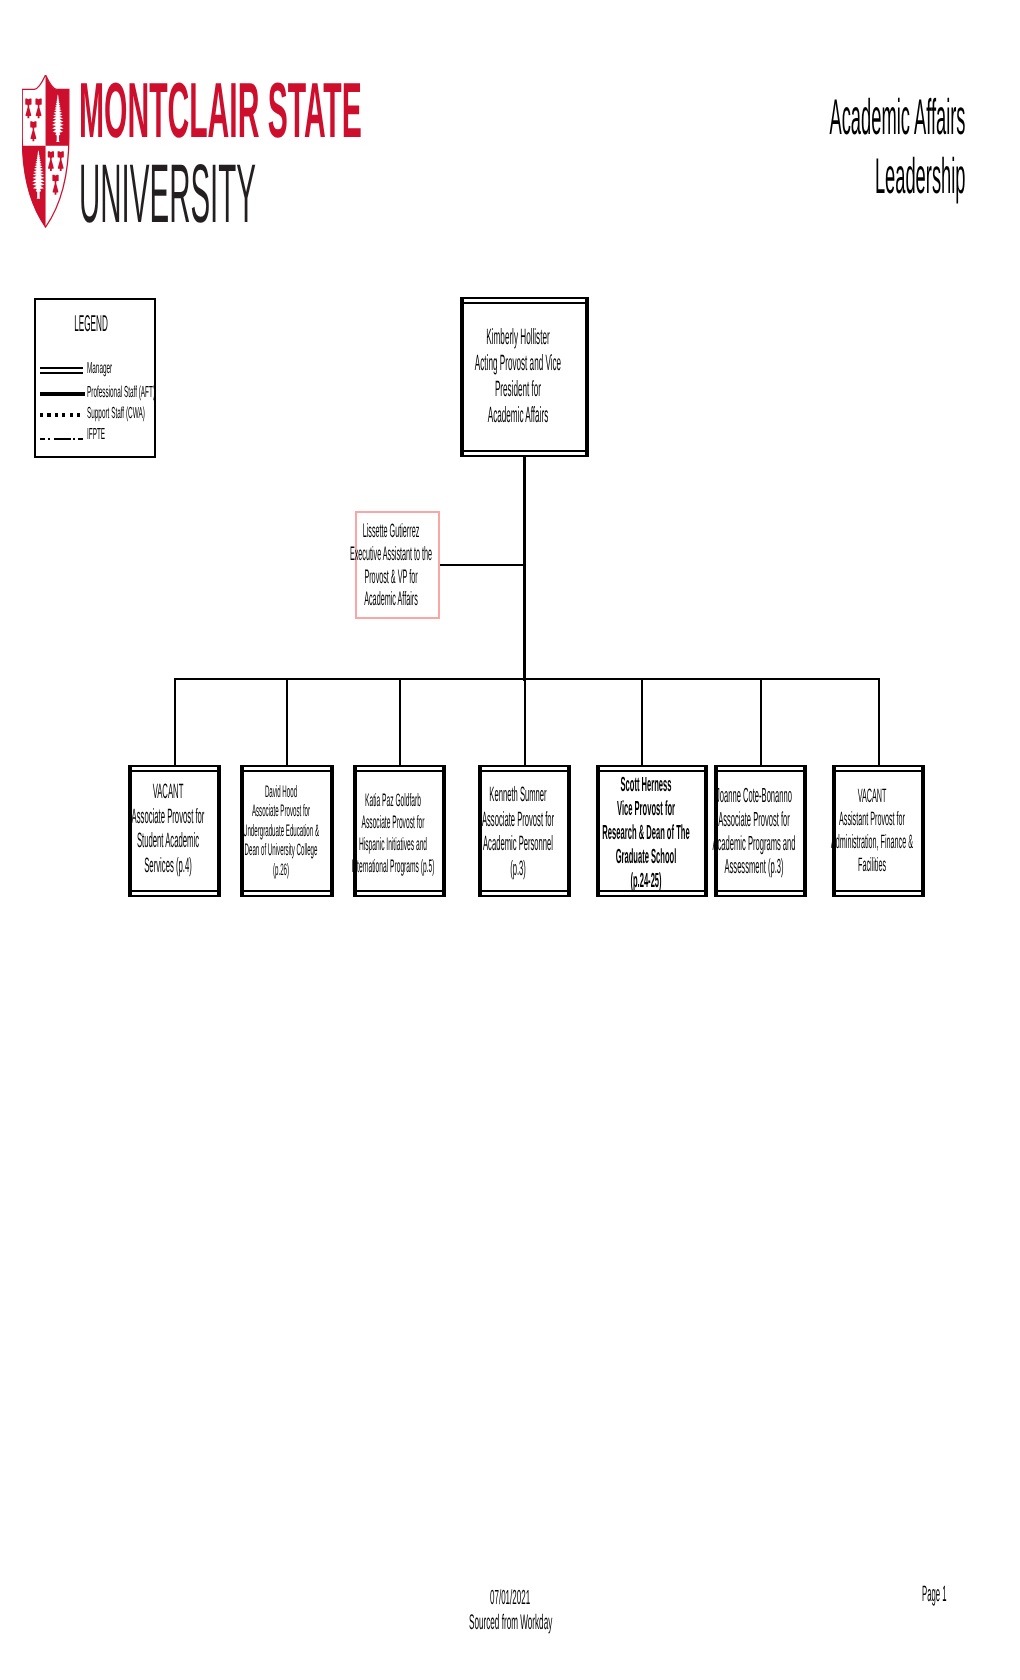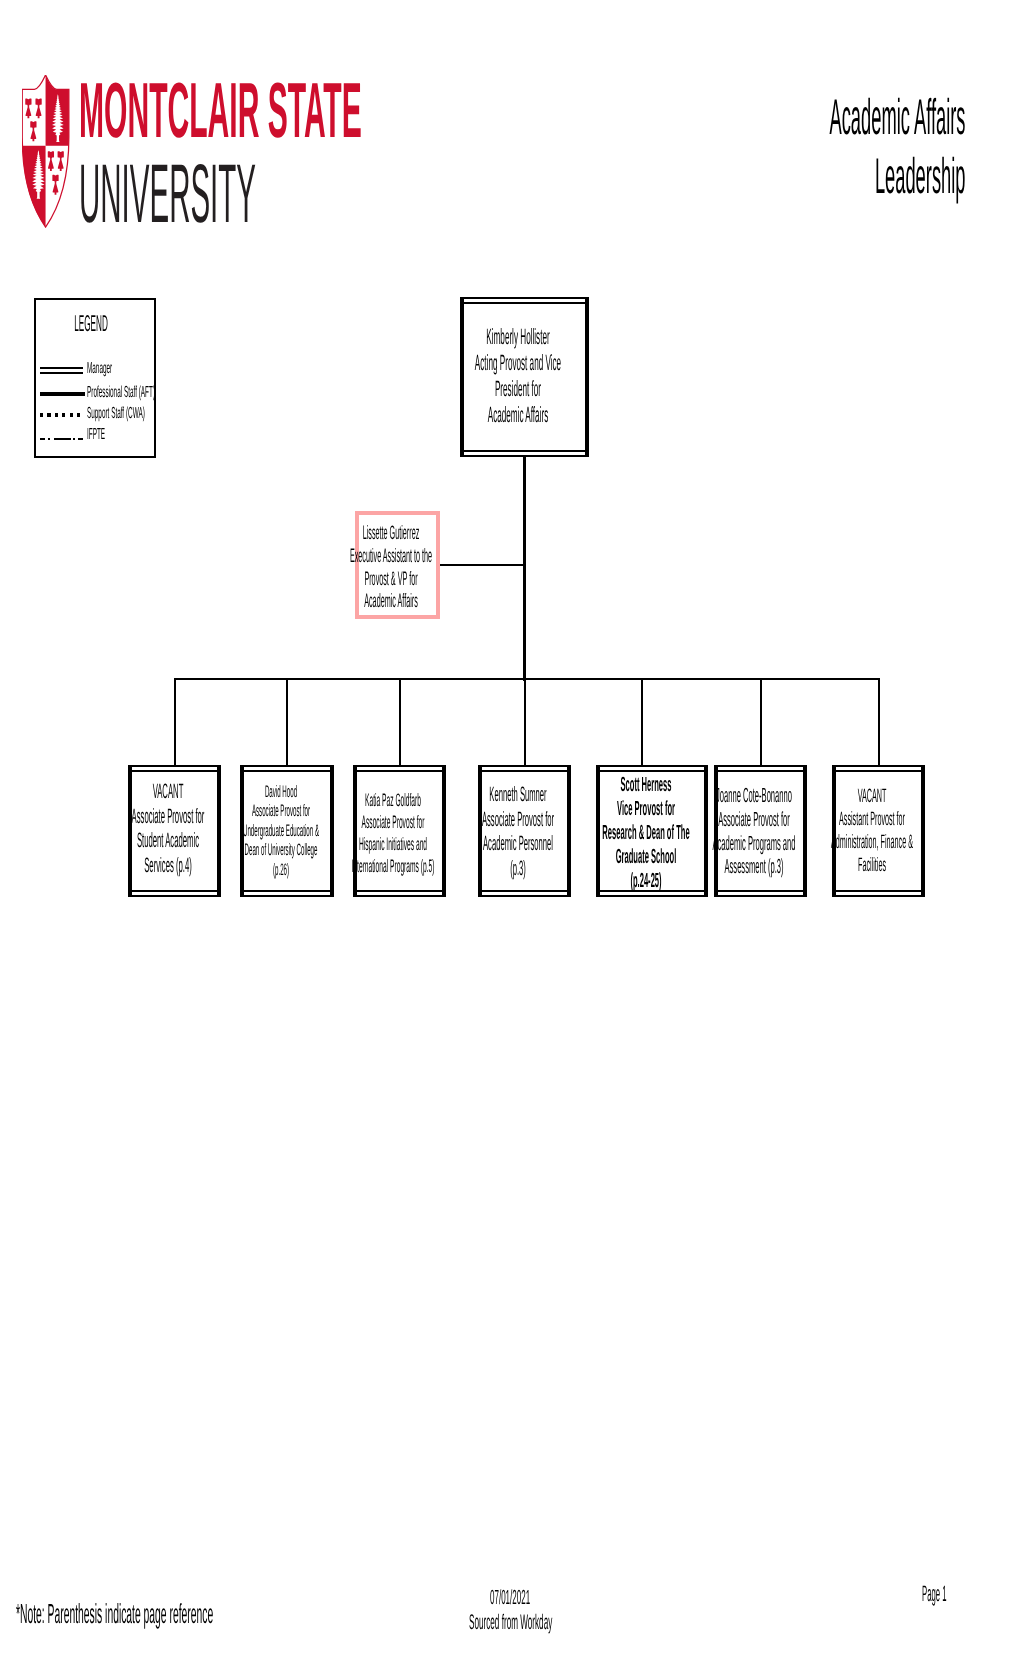--- a/index.html
+++ b/index.html
@@ -47,21 +47,21 @@
   .node .ob{position:absolute;left:0;top:0;right:0;bottom:0;border:2px solid #000;box-sizing:border-box;}
   .node .ib{position:absolute;left:2px;top:4.8px;right:2px;bottom:4.8px;border:2px solid #000;
              border-left:0;border-right:0;box-sizing:border-box;}
   .node .sides{position:absolute;left:2px;top:2px;bottom:2px;width:2px;background:#000;}
   .node .sides.r{left:auto;right:2px;}
   .ntext{position:absolute;left:0;right:13px;}
   .ntext div{position:relative;white-space:nowrap;}
   .ntext div span{position:absolute;left:50%;top:0;display:inline-block;
         transform-origin:center top;white-space:nowrap;}
 
-  .plain{position:absolute;box-sizing:border-box;border:4px solid #fca5a5;background:#fff;}
+  .plain{position:absolute;box-sizing:border-box;border:2px solid #fca5a5;background:#fff;}
 
   .ln{position:absolute;background:#000;}
 
   
   .foot{position:absolute;white-space:nowrap;line-height:1;}
   .foot span{display:inline-block;white-space:nowrap;}
   #f-note{left:16px;top:1600.2px;font-size:27.5px;}
   #f-note span{transform:scaleX(0.376);transform-origin:left top;}
   #f-date{left:490px;top:1587.5px;font-size:20.5px;}
   #f-date span{transform:scaleX(0.391);transform-origin:left top;}
@@ -350,18 +350,17 @@
           <div style="height: 23.3px;">
             <span style="transform: translateX(-50%) scaleX(0.37);">Administration, Finance &amp;</span>
           </div>
           <div style="height: 23.3px;">
             <span style="transform: translateX(-50%) scaleX(0.37);">Facilities</span>
           </div>
         </div>
       </div>
     </div>
 
-  <div class="foot" id="f-note"><span>*Note: Parenthesis indicate page reference</span></div>
   <div class="foot" id="f-date"><span>07/01/2021</span></div>
   <div class="foot" id="f-src"><span>Sourced from Workday</span></div>
   <div class="foot" id="f-page"><span>Page 1</span></div>
 
 </div>
 
 </body></html>

